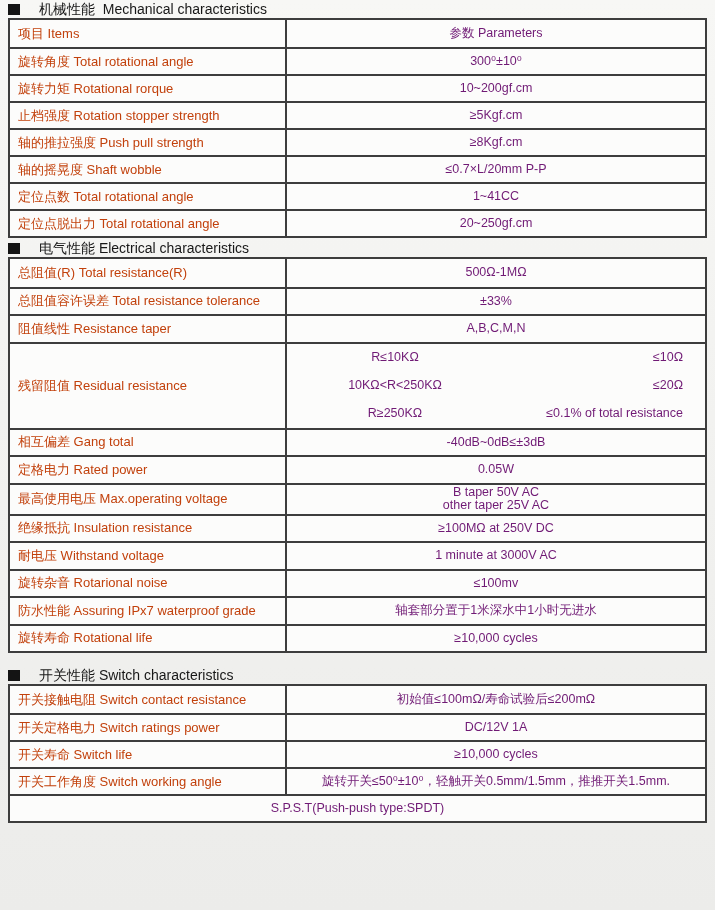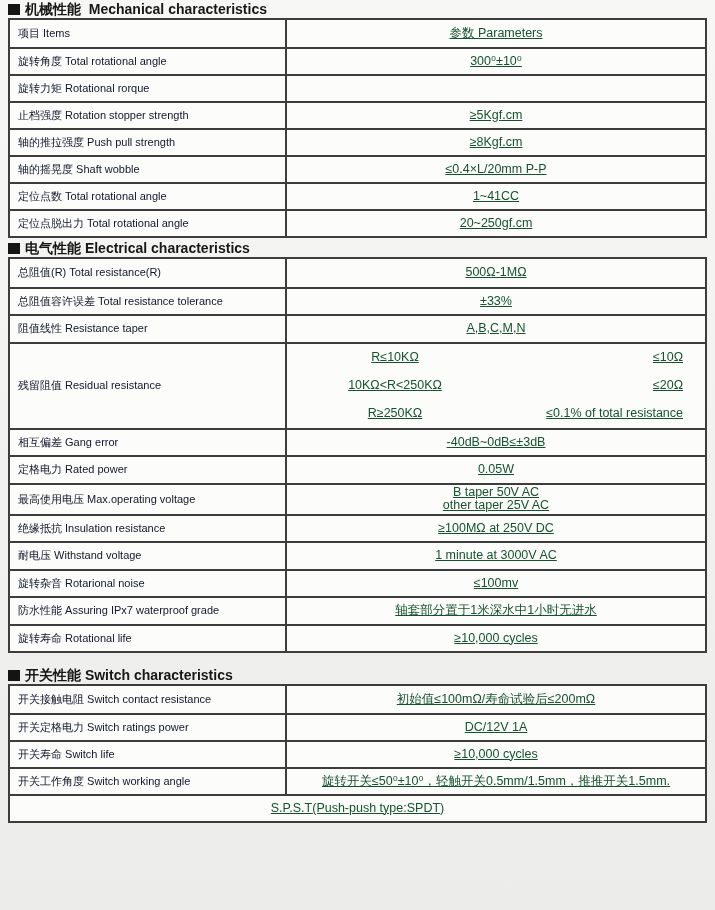--- a/index.html
+++ b/index.html
@@ -14,25 +14,25 @@
     height: 910px;
     padding-top: 2px;
     overflow: hidden;
   }
   .section { margin: 0 8px; }
   .section + .section { margin-top: 3px; }
   .section.s3 { margin-top: 15px; }
   .section-title {
     display: flex;
     align-items: center;
-    gap: 5px;
+    gap: 19px;
     height: 15px;
     margin-bottom: 1px;
     font-size: 14px;
-    font-weight: bold;
+    font-weight: normal;
     color: #171717;
     white-space: pre;
   }
   .sq {
     width: 12px;
     height: 11px;
     background: #141414;
     flex: 0 0 auto;
   }
   .spec-table {
@@ -44,35 +44,34 @@
   .t-mech  .row { min-height: 27px; }
   .t-elec  .row { min-height: 27.5px; }
   .t-switch .row { min-height: 27px; }
   .cell-label {
     width: 277px;
     flex: 0 0 auto;
     border-right: 2px solid #3d3d3d;
     display: flex;
     align-items: center;
     padding: 2px 4px 2px 8px;
-    font-size: 11px;
-    color: #0f172a;
+    font-size: 13px;
+    color: #c2410c;
   }
   .cell-value {
     flex: 1 1 auto;
     display: flex;
     flex-direction: column;
     align-items: center;
     justify-content: center;
     text-align: center;
     padding: 1px 2px;
     font-size: 12.5px;
-    color: #14532d;
+    color: #701a75;
     line-height: 13.5px;
-    text-decoration: underline;
   }
   .cell-value .vline { line-height: 13.5px; }
   
   .cell-value.has-sub { align-items: stretch; padding: 0; }
   .subrow {
     height: 28px;
     display: flex;
     align-items: center;
     white-space: nowrap;
   }
@@ -102,32 +101,33 @@
         <div class="row">
           <div class="cell-label">项目 Items</div>
           <div class="cell-value">参数 Parameters</div>
         </div>
         <div class="row">
           <div class="cell-label">旋转角度 Total rotational angle</div>
           <div class="cell-value">300⁰±10⁰</div>
         </div>
         <div class="row">
           <div class="cell-label">旋转力矩 Rotational rorque</div>
+          <div class="cell-value">10~200gf.cm</div>
         </div>
         <div class="row">
           <div class="cell-label">止档强度 Rotation stopper strength</div>
           <div class="cell-value">≥5Kgf.cm</div>
         </div>
         <div class="row">
           <div class="cell-label">轴的推拉强度 Push pull strength</div>
           <div class="cell-value">≥8Kgf.cm</div>
         </div>
         <div class="row">
           <div class="cell-label">轴的摇晃度 Shaft wobble</div>
-          <div class="cell-value">≤0.4×L/20mm P-P</div>
+          <div class="cell-value">≤0.7×L/20mm P-P</div>
         </div>
         <div class="row">
           <div class="cell-label">定位点数 Total rotational angle</div>
           <div class="cell-value">1~41CC</div>
         </div>
         <div class="row">
           <div class="cell-label">定位点脱出力 Total rotational angle</div>
           <div class="cell-value">20~250gf.cm</div>
         </div>
       </div>
@@ -162,21 +162,21 @@
               <span class="cond">10KΩ&lt;R&lt;250KΩ</span>
               <span class="val">≤20Ω</span>
             </div>
             <div class="subrow">
               <span class="cond">R≥250KΩ</span>
               <span class="val">≤0.1% of total resistance</span>
             </div>
           </div>
         </div>
         <div class="row">
-          <div class="cell-label">相互偏差 Gang error</div>
+          <div class="cell-label">相互偏差 Gang total</div>
           <div class="cell-value">-40dB~0dB≤±3dB</div>
         </div>
         <div class="row">
           <div class="cell-label">定格电力 Rated power</div>
           <div class="cell-value">0.05W</div>
         </div>
         <div class="row">
           <div class="cell-label">最高使用电压 Max.operating voltage</div>
           <div class="cell-value">
             <div class="vline">B taper 50V AC</div>

